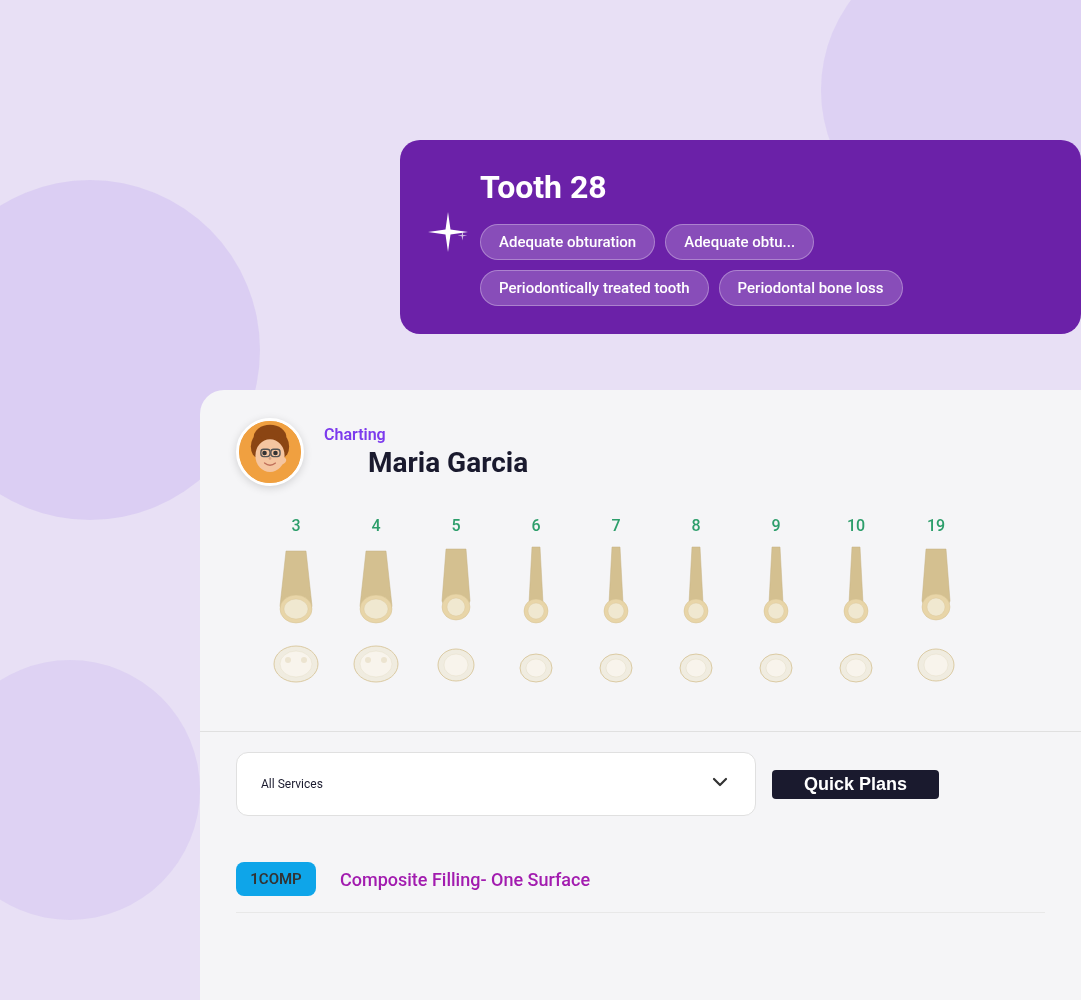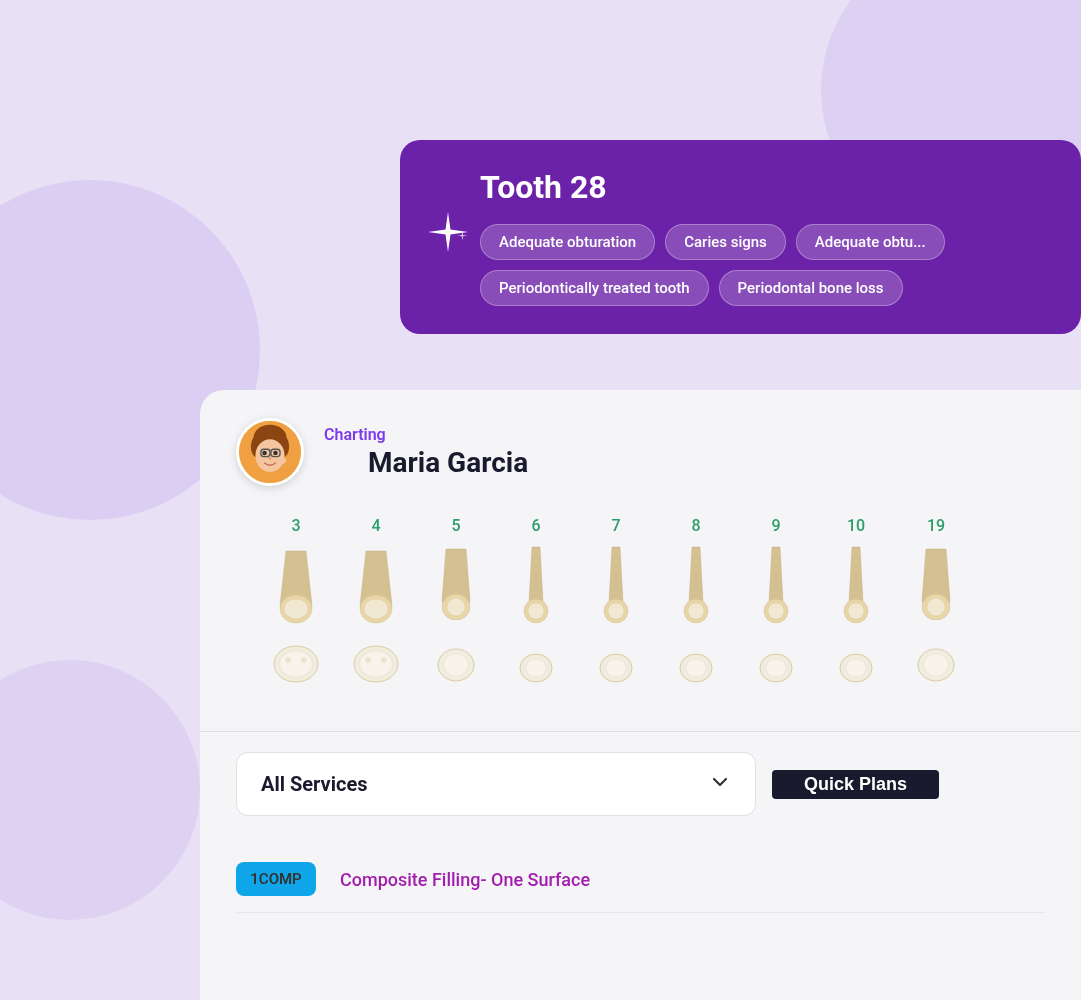--- a/index.html
+++ b/index.html
@@ -179,22 +179,22 @@
       background: #fff;
       border: 1.5px solid #e0e0e0;
       border-radius: 12px;
       padding: 18px 24px;
       display: flex;
       justify-content: space-between;
       align-items: center;
       cursor: pointer;
     }
     .services-label {
-      font-size: 20px;
-      font-weight: 700;
+      font-size: 12px;
+      font-weight: 400;
       color: #1a1a2e;
     }
     .chevron-icon {
       font-size: 18px;
       color: #555;
     }
     .quick-plans-btn {
       background: #1a1a2e;
       color: #fff;
       border: none;
@@ -251,21 +251,20 @@
 <div class="tooltip-card">
   <span class="sparkle-icon">
     <svg width="48" height="48" viewBox="0 0 48 48" fill="none">
       <path d="M24 4 L26.5 21.5 L44 24 L26.5 26.5 L24 44 L21.5 26.5 L4 24 L21.5 21.5 Z" fill="white"></path>
       <path d="M36 10 L37.2 16.8 L44 18 L37.2 19.2 L36 26 L34.8 19.2 L28 18 L34.8 16.8 Z" fill="rgba(255,255,255,0.7)" transform="scale(0.6) translate(28,28)"></path>
     </svg>
   </span>
   <div class="tooltip-title">Tooth 28</div>
   <div class="tooltip-tags">
     <span class="tooltip-tag">Adequate obturation</span>
-    <span class="tooltip-tag">Caries signs</span>
     <span class="tooltip-tag">Adequate obtu...</span>
     <span class="tooltip-tag">Periodontically treated tooth</span>
     <span class="tooltip-tag">Periodontal bone loss</span>
   </div>
 </div>
 
 <div class="main-card">
 
   <div class="patient-header">
     <div class="avatar">

